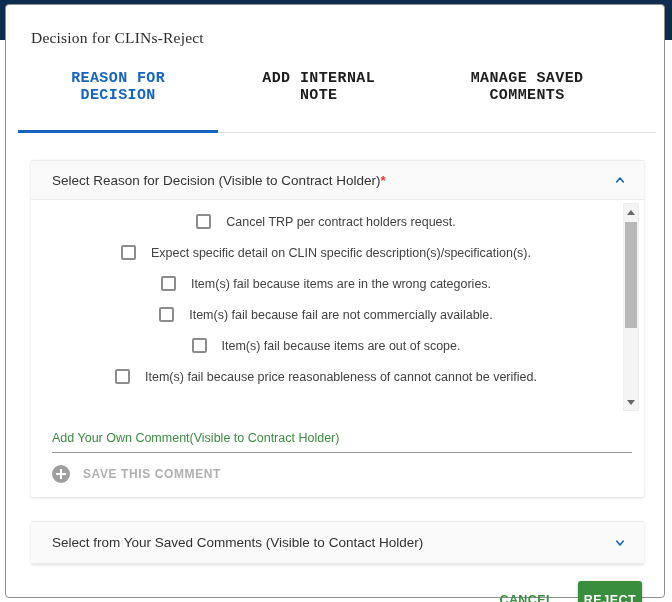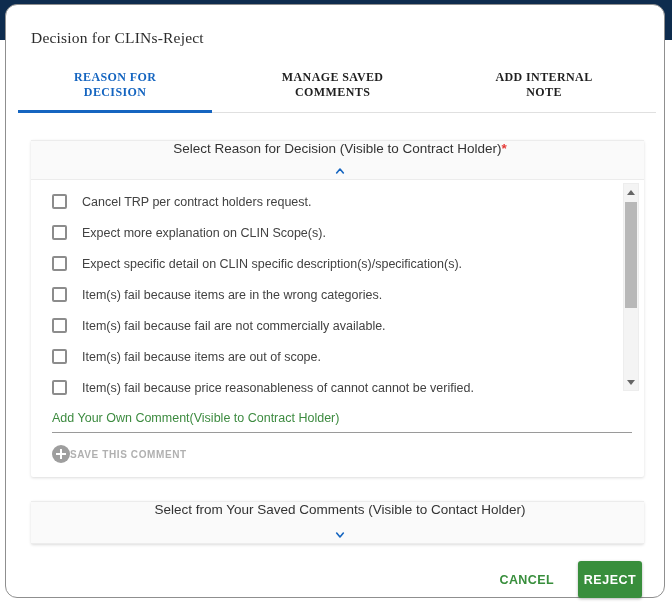--- a/index.html
+++ b/index.html
@@ -11,41 +11,41 @@
     overflow:hidden;
   }
   .page-backdrop-top {
     position:absolute; left:0; top:0; width:672px; height:40px;
     background:#0e2c4e;
   }
   .dialog {
     position:absolute; left:5px; top:4px; width:660px; height:594px;
     background:#ffffff;
     border:1px solid #8f8f8f;
-    border-radius:12px;
+    border-radius:4px;
   }
   
   .dialog-title {
     margin:24px 0 0 25px;
     font-family:"Liberation Serif","DejaVu Serif",serif;
     font-size:15.5px; color:#2b2b2b; letter-spacing:.2px;
   }
   
   .tabs {
     display:flex; align-items:flex-end;
     margin:14px 8px 0 25px;
     border-bottom:1px solid #e0e0e0;
   }
   .tab {
     position:relative;
-    padding:9px 13px 12px 13px;
+    padding:9px 13px 28px 13px;
     margin-right:34px;
-    font-size:12px; font-weight:600; letter-spacing:.4px;
+    font-size:15px; font-weight:600; letter-spacing:.4px;
     color:#1f1f1f; cursor:pointer; background:none; border:none;
-    font-family:Liberation Serif, serif;
+    font-family:Liberation Mono, monospace;
   }
   .tab.active { color:#1565c0; }
   .tab.active::after {
     content:""; position:absolute; left:-13px; right:-13px; bottom:-1px;
     height:3px; background:#1565c0;
   }
   .tab.active { margin-left:0; }
   
   .panel {
     margin:0 20px 0 25px;
@@ -56,37 +56,36 @@
   .panel-1 { margin-top:27px; }
   .panel-2 { margin-top:24px; }
   .panel-header {
     height:40px;
     display:flex; align-items:center; justify-content:space-between;
     background:#fafafa;
     border-top:1px solid #ececec;
     border-bottom:1px solid #ececec;
     padding:0 16px 0 21px;
     cursor:pointer;
-    flex-direction:column;
   }
   .panel-2 .panel-header { height:43px; }
   .panel-header-text {
     font-size:13.5px; font-weight:500; color:#333333;
   }
   .required { color:#e53935; font-weight:600; }
   .chev { display:inline-flex; width:16px; height:16px; }
   
   .options-area {
     position:relative;
     height:224px;
     padding:6px 44px 0 21px;
     overflow:hidden;
   }
   .option-row {
-    height:31px; display:flex; align-items:center; cursor:pointer;
+    height:31px; display:flex; align-items:center; cursor:pointer;justify-content:center;
   }
   .cbox {
     width:15px; height:15px; flex:0 0 15px;
     border:2px solid #8c8c8c; border-radius:2px; background:#fff;
   }
   .option-label {
     margin-left:15px;
     font-size:12.5px; color:#424242;
   }
   
@@ -134,22 +133,22 @@
   .plus-circle {
     position:relative; width:18px; height:18px; border-radius:50%;
     background:#9e9e9e; flex:0 0 18px;
   }
   .plus-circle::before, .plus-circle::after {
     content:""; position:absolute; background:#fff;
   }
   .plus-circle::before { left:4px; top:8px; width:10px; height:2px; }
   .plus-circle::after  { left:8px; top:4px; width:2px; height:10px; }
   .save-label {
-    margin-left:0;
-    font-size:10px; font-weight:600; letter-spacing:.6px; color:#b0b0b0;
+    margin-left:13px;
+    font-size:12px; font-weight:600; letter-spacing:.6px; color:#b0b0b0;
   }
   
   .footer {
     display:flex; align-items:center; justify-content:flex-end;
     margin:17px 22px 0 0;
   }
   .btn-cancel {
     background:none; border:none; cursor:pointer;
     font-size:12.5px; font-weight:600; letter-spacing:.4px; color:#388e3c;
     margin-right:18px; padding:8px 6px;
@@ -168,22 +167,22 @@
 <body>
 
 <div class="page-backdrop-top"></div>
 
 <div class="dialog">
 
   <div class="dialog-title">Decision for CLINs-Reject</div>
 
   <div class="tabs">
     <button class="tab active">REASON FOR DECISION</button>
+    <button class="tab">ADD INTERNAL NOTE</button>
     <button class="tab">MANAGE SAVED COMMENTS</button>
-    <button class="tab">ADD INTERNAL NOTE</button>
   </div>
 
   <div class="panel panel-1">
     <div class="panel-header">
       <span class="panel-header-text">
         <span>Select Reason for Decision (Visible to Contract Holder)</span><span class="required">*</span>
       </span>
       <span class="chev">
         <svg width="16" height="16" viewBox="0 0 24 24">
           <path d="M7 15l5-6 5 6" fill="none" stroke="#1565c0" stroke-width="2.4" stroke-linecap="round" stroke-linejoin="round"></path>
@@ -191,24 +190,20 @@
       </span>
     </div>
 
     <div class="options-area">
 
         <div class="option-row">
           <span class="cbox"></span>
           <span class="option-label">Cancel TRP per contract holders request.</span>
         </div>
 
-        <div class="option-row">
-          <span class="cbox"></span>
-          <span class="option-label">Expect more explanation on CLIN Scope(s).</span>
-        </div>
 
         <div class="option-row">
           <span class="cbox"></span>
           <span class="option-label">Expect specific detail on CLIN specific description(s)/specification(s).</span>
         </div>
 
         <div class="option-row">
           <span class="cbox"></span>
           <span class="option-label">Item(s) fail because items are in the wrong categories.</span>
         </div>

